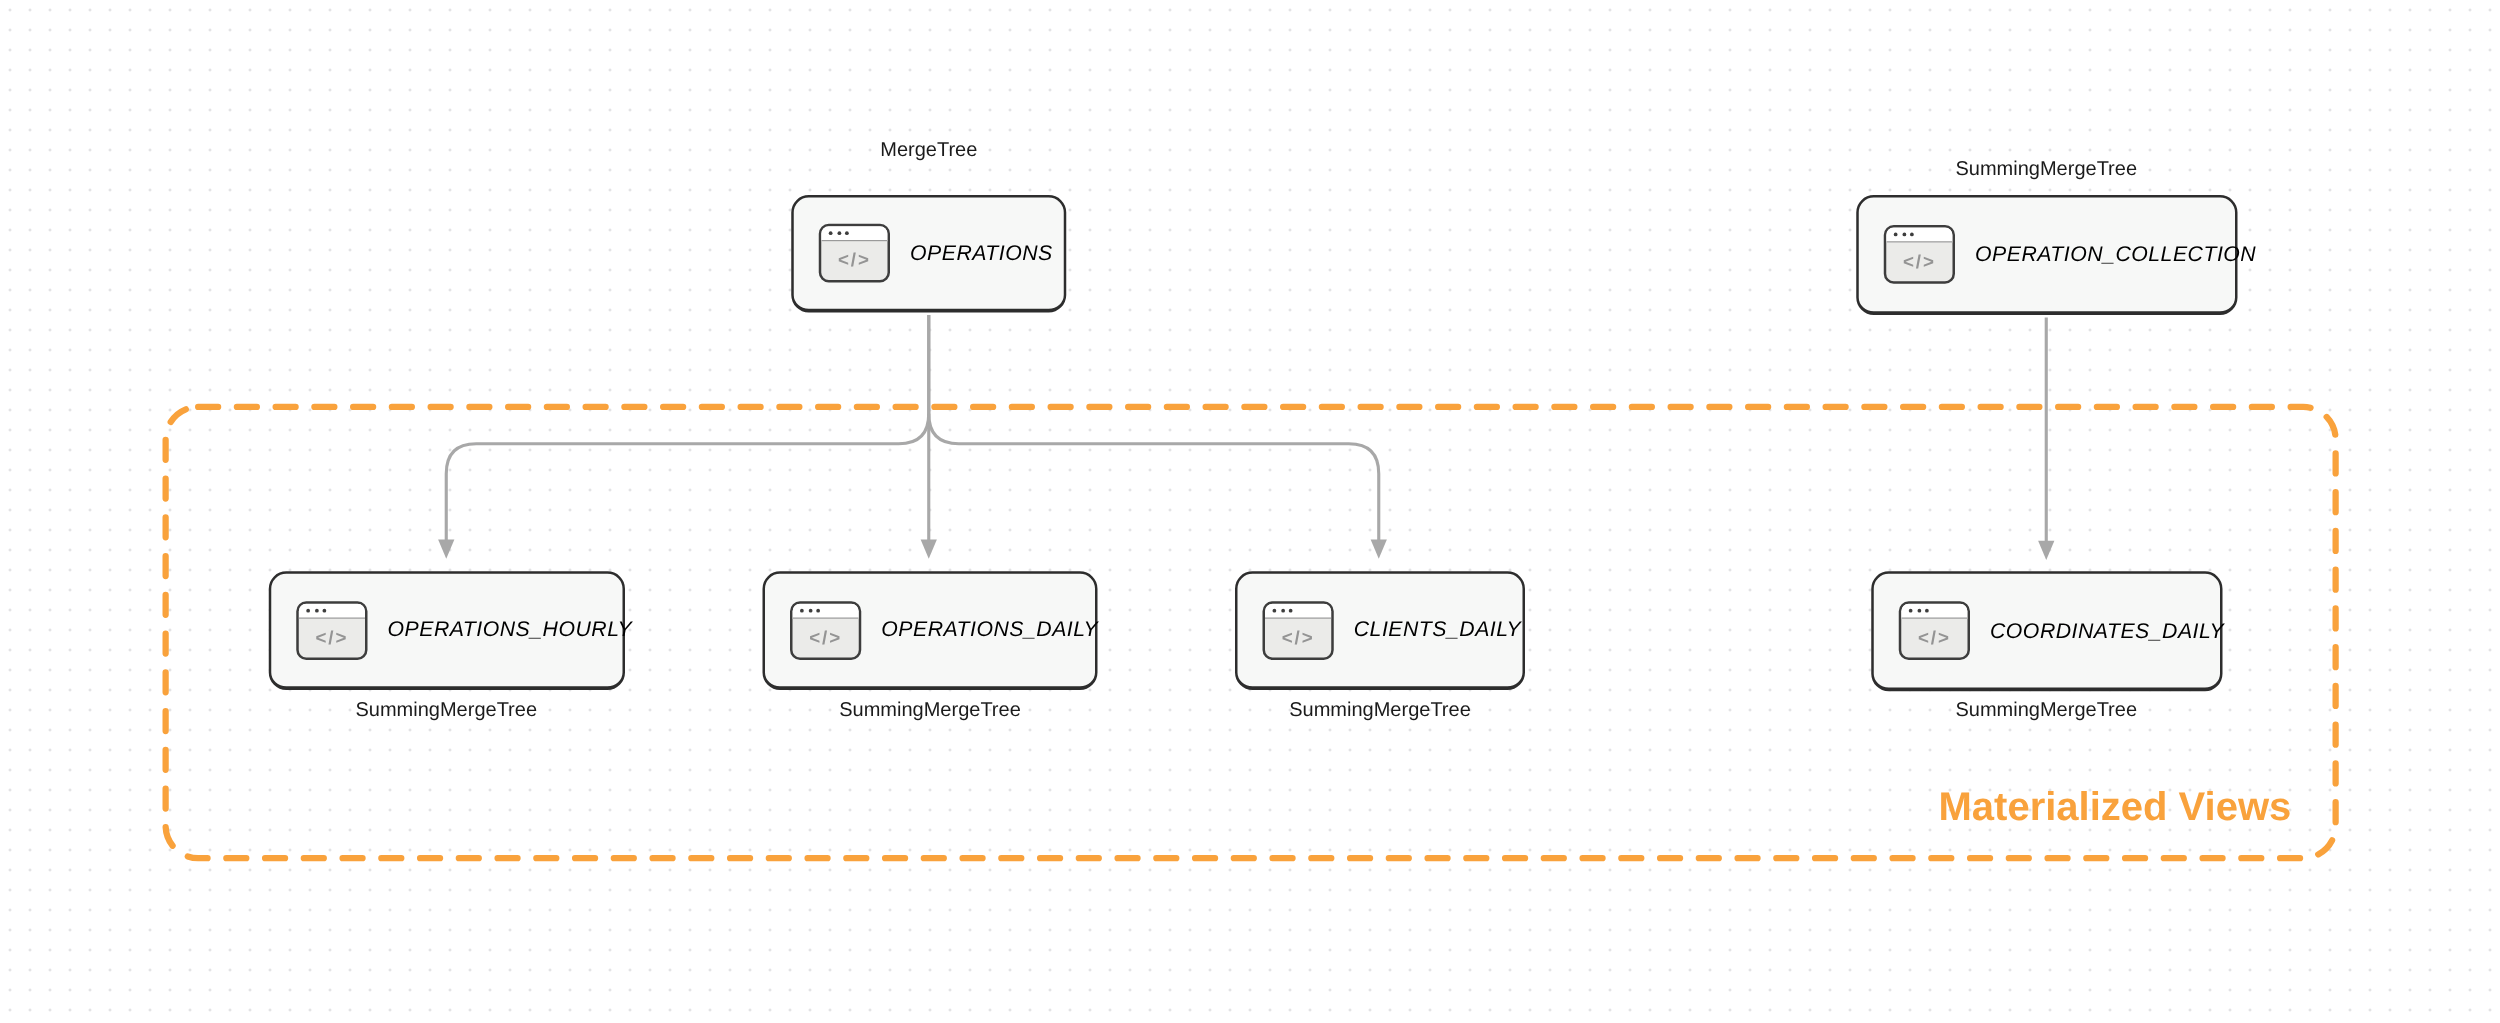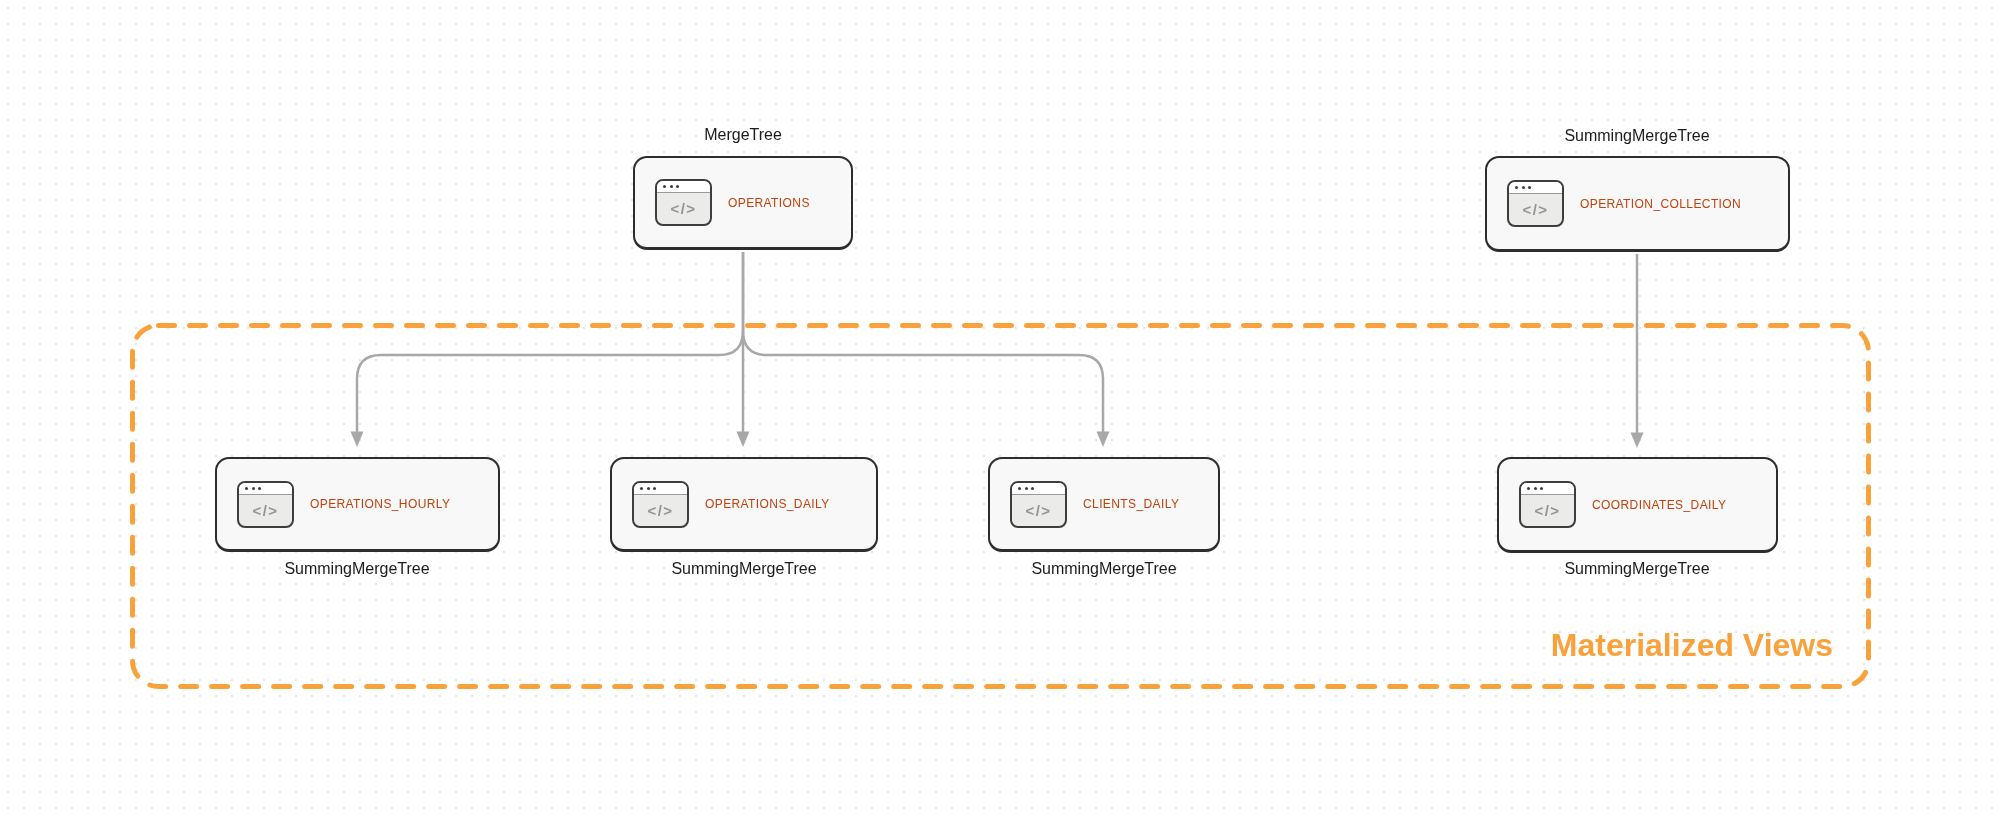--- a/index.html
+++ b/index.html
@@ -15,22 +15,22 @@
   .arrowhead{fill:#a8a8a8;stroke:none;}
   .mv-border{fill:none;stroke-width:5;stroke-dasharray:16 15;stroke-linecap:round;}
 
   .node{
     position:absolute;z-index:2;box-sizing:border-box;
     display:flex;align-items:center;gap:16px;padding-left:20px;
     background:#f7f8f7;border:2.5px solid #2d2d2d;border-bottom-width:3.5px;
     border-radius:14px;
   }
   .node-label{
-    font-size:12px;letter-spacing:0.4px;
-    color:#c2410c;white-space:nowrap;
+    font-style:italic;font-size:17px;letter-spacing:0.4px;
+    color:#000000;white-space:nowrap;
   }
   .engine-label{
     position:absolute;z-index:2;width:300px;text-align:center;
     font-size:16px;color:#1b1b1b;white-space:nowrap;
   }
   .mv-label{
     position:absolute;z-index:2;font-size:32px;font-weight:600;
     color:#f9a23c;white-space:nowrap;
   }
 
@@ -66,21 +66,21 @@
     <path class="edge" d="M743,252 V432"></path>
     <polygon class="arrowhead" points="736.5,431.5 749.5,431.5 743,447"></polygon>
 
     <path class="edge" d="M743,331 Q743,355 767,355 H1079 Q1103,355 1103,379 V432"></path>
     <polygon class="arrowhead" points="1096.5,431.5 1109.5,431.5 1103,447"></polygon>
 
     <path class="edge" d="M1637,254 V433"></path>
     <polygon class="arrowhead" points="1630.5,432.5 1643.5,432.5 1637,448"></polygon>
   </svg>
 
-  <div class="engine-label" style="left:593px;top:126px;">MergeTree</div>
+  <div class="engine-label" style="left:593px;top:112px;">MergeTree</div>
   <div class="engine-label" style="left:1487px;top:127px;">SummingMergeTree</div>
   <div class="engine-label" style="left:207px;top:560px;">SummingMergeTree</div>
   <div class="engine-label" style="left:594px;top:560px;">SummingMergeTree</div>
   <div class="engine-label" style="left:954px;top:560px;">SummingMergeTree</div>
   <div class="engine-label" style="left:1487px;top:560px;">SummingMergeTree</div>
 
   <div class="node" style="left:633px;top:156px;width:220px;height:94px;">
     <div class="bicon">
       <div class="bicon-bar">
         <span class="bdot"></span>

